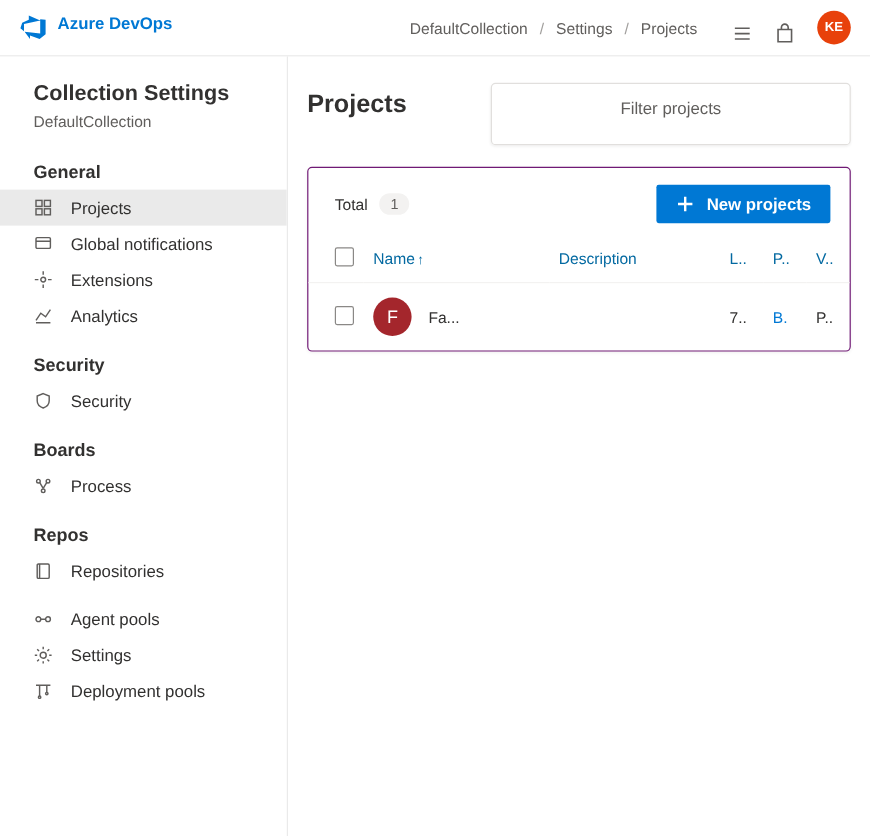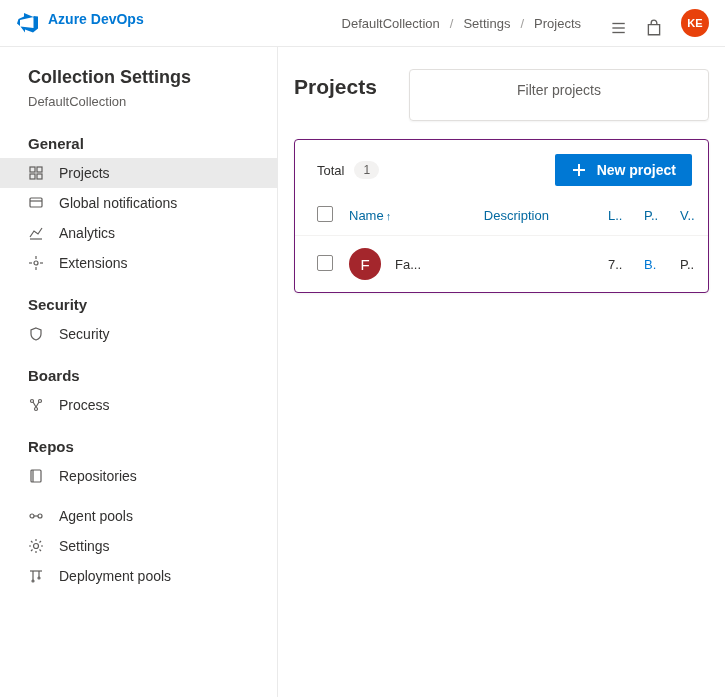--- a/index.html
+++ b/index.html
@@ -13,21 +13,21 @@
   .breadcrumb { margin-left: auto; display: flex; align-items: center; gap: 10px; color: #605e5c; font-size: 13px; }
   .breadcrumb .sep { color: #a19f9d; }
   .header-actions { display: flex; align-items: flex-end; gap: 18px; margin-left: 28px; }
   .hicon { width: 18px; height: 18px; color: #605e5c; }
   .avatar { width: 28px; height: 28px; border-radius: 50%; background: #e8410b; color: #fff; font-size: 11px; font-weight: 600; display: flex; align-items: center; justify-content: center; }
 
   
   .layout { display: flex; height: calc(697px - 47px); }
 
   
-  .sidebar { width: 278px; border-right: 1px solid #eaeaea; padding: 20px 0 10px 0; overflow-y: auto; }
+  .sidebar { width: 240px; border-right: 1px solid #eaeaea; padding: 20px 0 10px 0; overflow-y: auto; }
   .sidebar h1 { font-size: 18px; font-weight: 600; padding: 0 28px 4px; }
   .collection-name { font-size: 13px; color: #605e5c; padding: 2px 28px 18px; }
   .group-title { font-size: 15px; font-weight: 600; padding: 8px 28px 6px; }
   .nav-item { display: flex; align-items: center; gap: 15px; padding: 7px 0 7px 28px; font-size: 14px; color: #323130; cursor: pointer; }
   .nav-item .ni-icon { width: 16px; height: 16px; color: #605e5c; flex-shrink: 0; }
   .nav-item.selected { background: #eaeaea; }
   .group-space { height: 10px; }
 
   
   .main { flex: 1; padding: 22px 16px 0 16px; }
@@ -111,34 +111,34 @@
         </div>
         <div class="nav-item">
           <svg class="ni-icon" viewBox="0 0 16 16" fill="none" stroke="currentColor" stroke-width="1.2">
             <rect x="2" y="3" width="12" height="9" rx="1"></rect>
             <line x1="2" y1="6" x2="14" y2="6"></line>
           </svg>
           <span>Global notifications</span>
         </div>
         <div class="nav-item">
           <svg class="ni-icon" viewBox="0 0 16 16" fill="none" stroke="currentColor" stroke-width="1.2">
-            <polyline points="2,12 6,6 10,9 14,3"></polyline>
-            <line x1="2" y1="14" x2="14" y2="14"></line>
-          </svg>
-          <span>Analytics</span>
-        </div>
-        <div class="nav-item">
-          <svg class="ni-icon" viewBox="0 0 16 16" fill="none" stroke="currentColor" stroke-width="1.2">
             <circle cx="8" cy="8" r="2"></circle>
             <line x1="8" y1="1" x2="8" y2="4"></line>
             <line x1="8" y1="12" x2="8" y2="15"></line>
             <line x1="1" y1="8" x2="4" y2="8"></line>
             <line x1="12" y1="8" x2="15" y2="8"></line>
           </svg>
           <span>Extensions</span>
+        </div>
+        <div class="nav-item">
+          <svg class="ni-icon" viewBox="0 0 16 16" fill="none" stroke="currentColor" stroke-width="1.2">
+            <polyline points="2,12 6,6 10,9 14,3"></polyline>
+            <line x1="2" y1="14" x2="14" y2="14"></line>
+          </svg>
+          <span>Analytics</span>
         </div>
         <div class="group-space"></div>
         <div class="group-title">Security</div>
         <div class="nav-item">
           <svg class="ni-icon" viewBox="0 0 16 16" fill="none" stroke="currentColor" stroke-width="1.2">
             <path d="M8 2l5 2v4c0 3-2 5-5 6-3-1-5-3-5-6V4z"></path>
           </svg>
           <span>Security</span>
         </div>
         <div class="group-space"></div>
@@ -210,21 +210,21 @@
 
     <div class="card">
       <div class="card-top">
         <span class="total-label">Total</span>
         <span class="count-badge">1</span>
         <button class="new-btn">
           <svg viewBox="0 0 16 16" fill="none" stroke="currentColor" stroke-width="2">
               <line x1="8" y1="2" x2="8" y2="14"></line>
               <line x1="2" y1="8" x2="14" y2="8"></line>
             </svg>
-          <span>New project</span>
+          <span>New projects</span>
         </button>
       </div>
       <table>
         <thead>
           <tr>
             <th><span class="chk"></span></th>
             <th><span>Name</span><span class="sort-arrow">↑</span></th>
             <th>Description</th>
             <th class="narrow">L..</th>
             <th class="narrow">P..</th>

